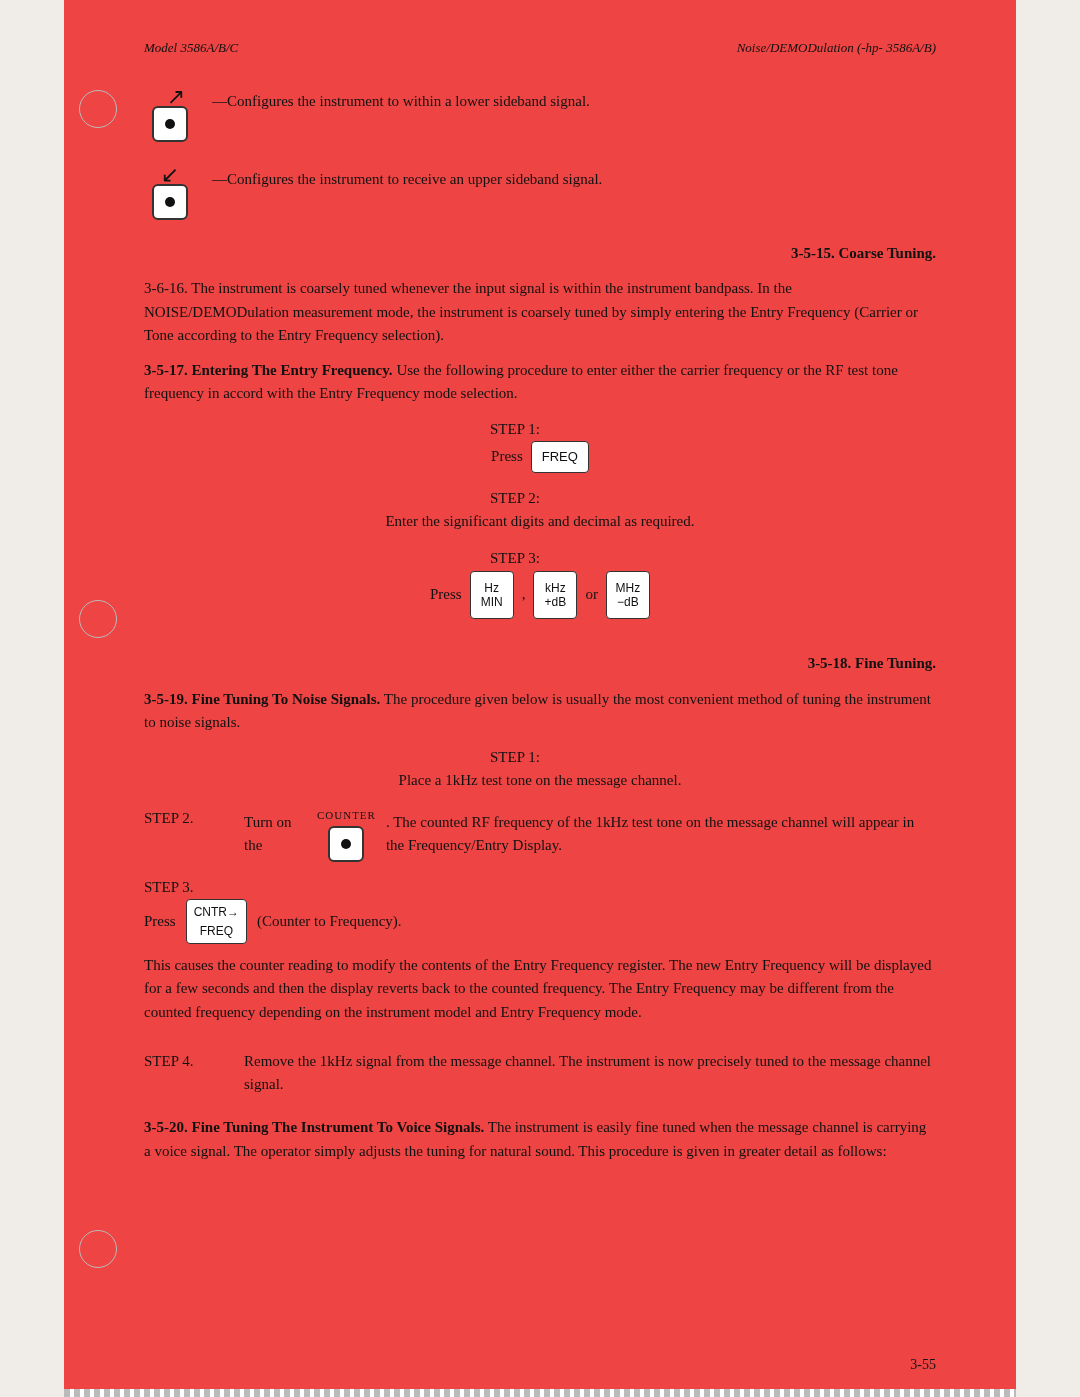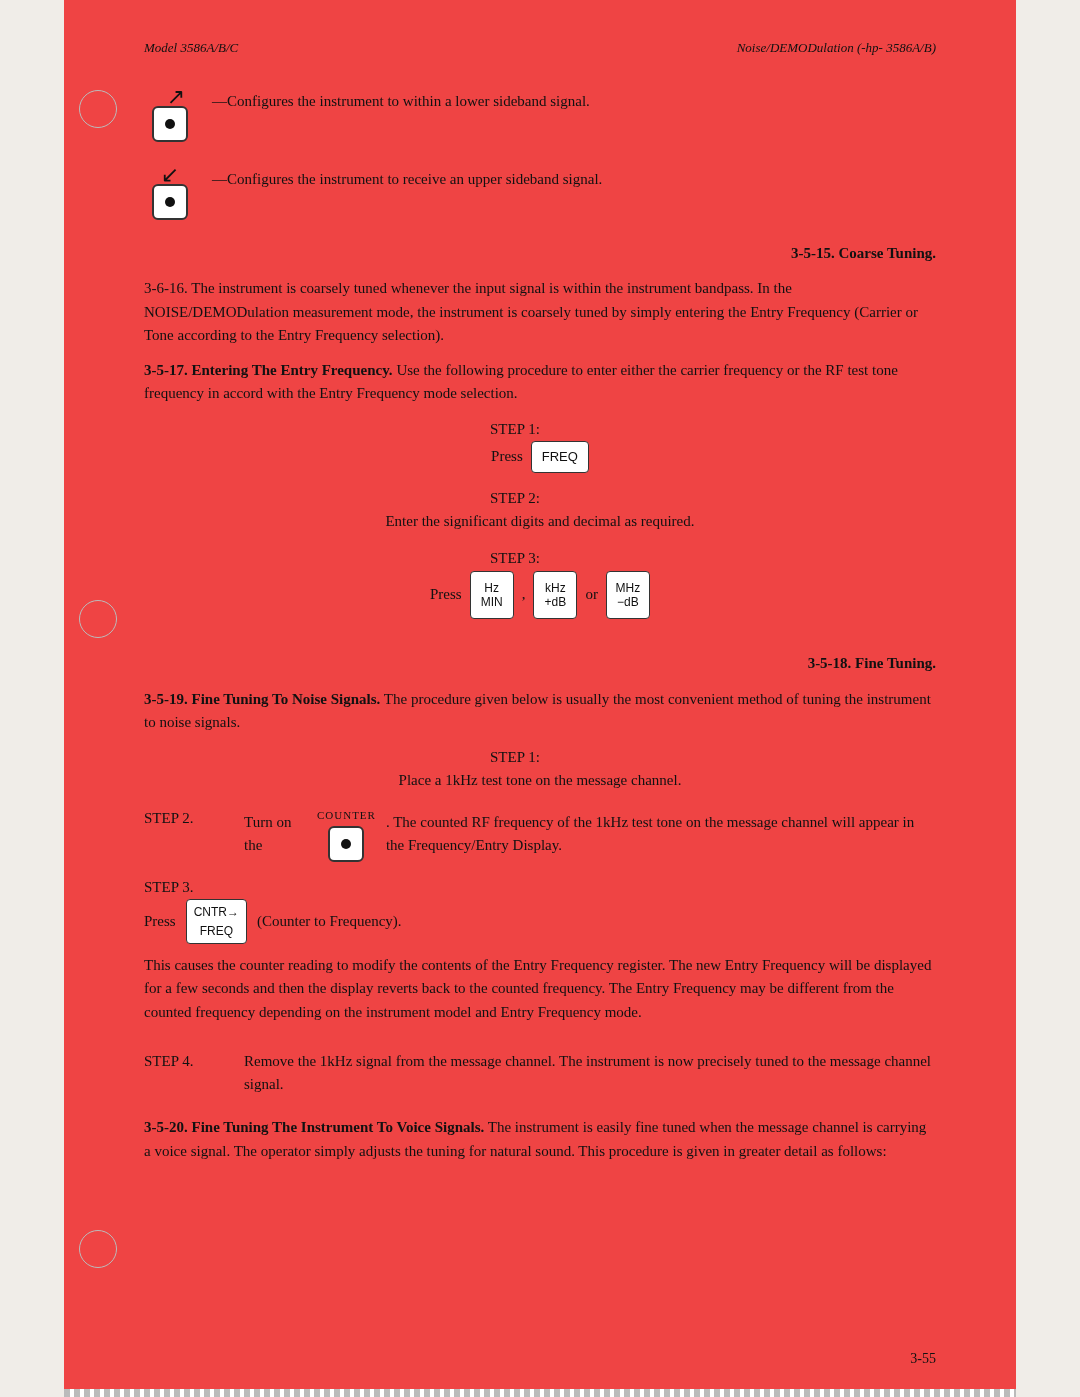--- a/index.html
+++ b/index.html
@@ -172,21 +172,21 @@
       font-size: 12px;
       font-family: 'Arial', sans-serif;
       background: #fff;
       display: inline-flex;
       flex-direction: column;
       align-items: center;
     }
 
     .page-footer {
       position: absolute;
-      bottom: 30px;
+      bottom: 24px;
       right: 80px;
       font-size: 14px;
     }
 
     .divider-bottom {
       position: absolute;
       bottom: 0;
       left: 0;
       right: 0;
       height: 8px;

